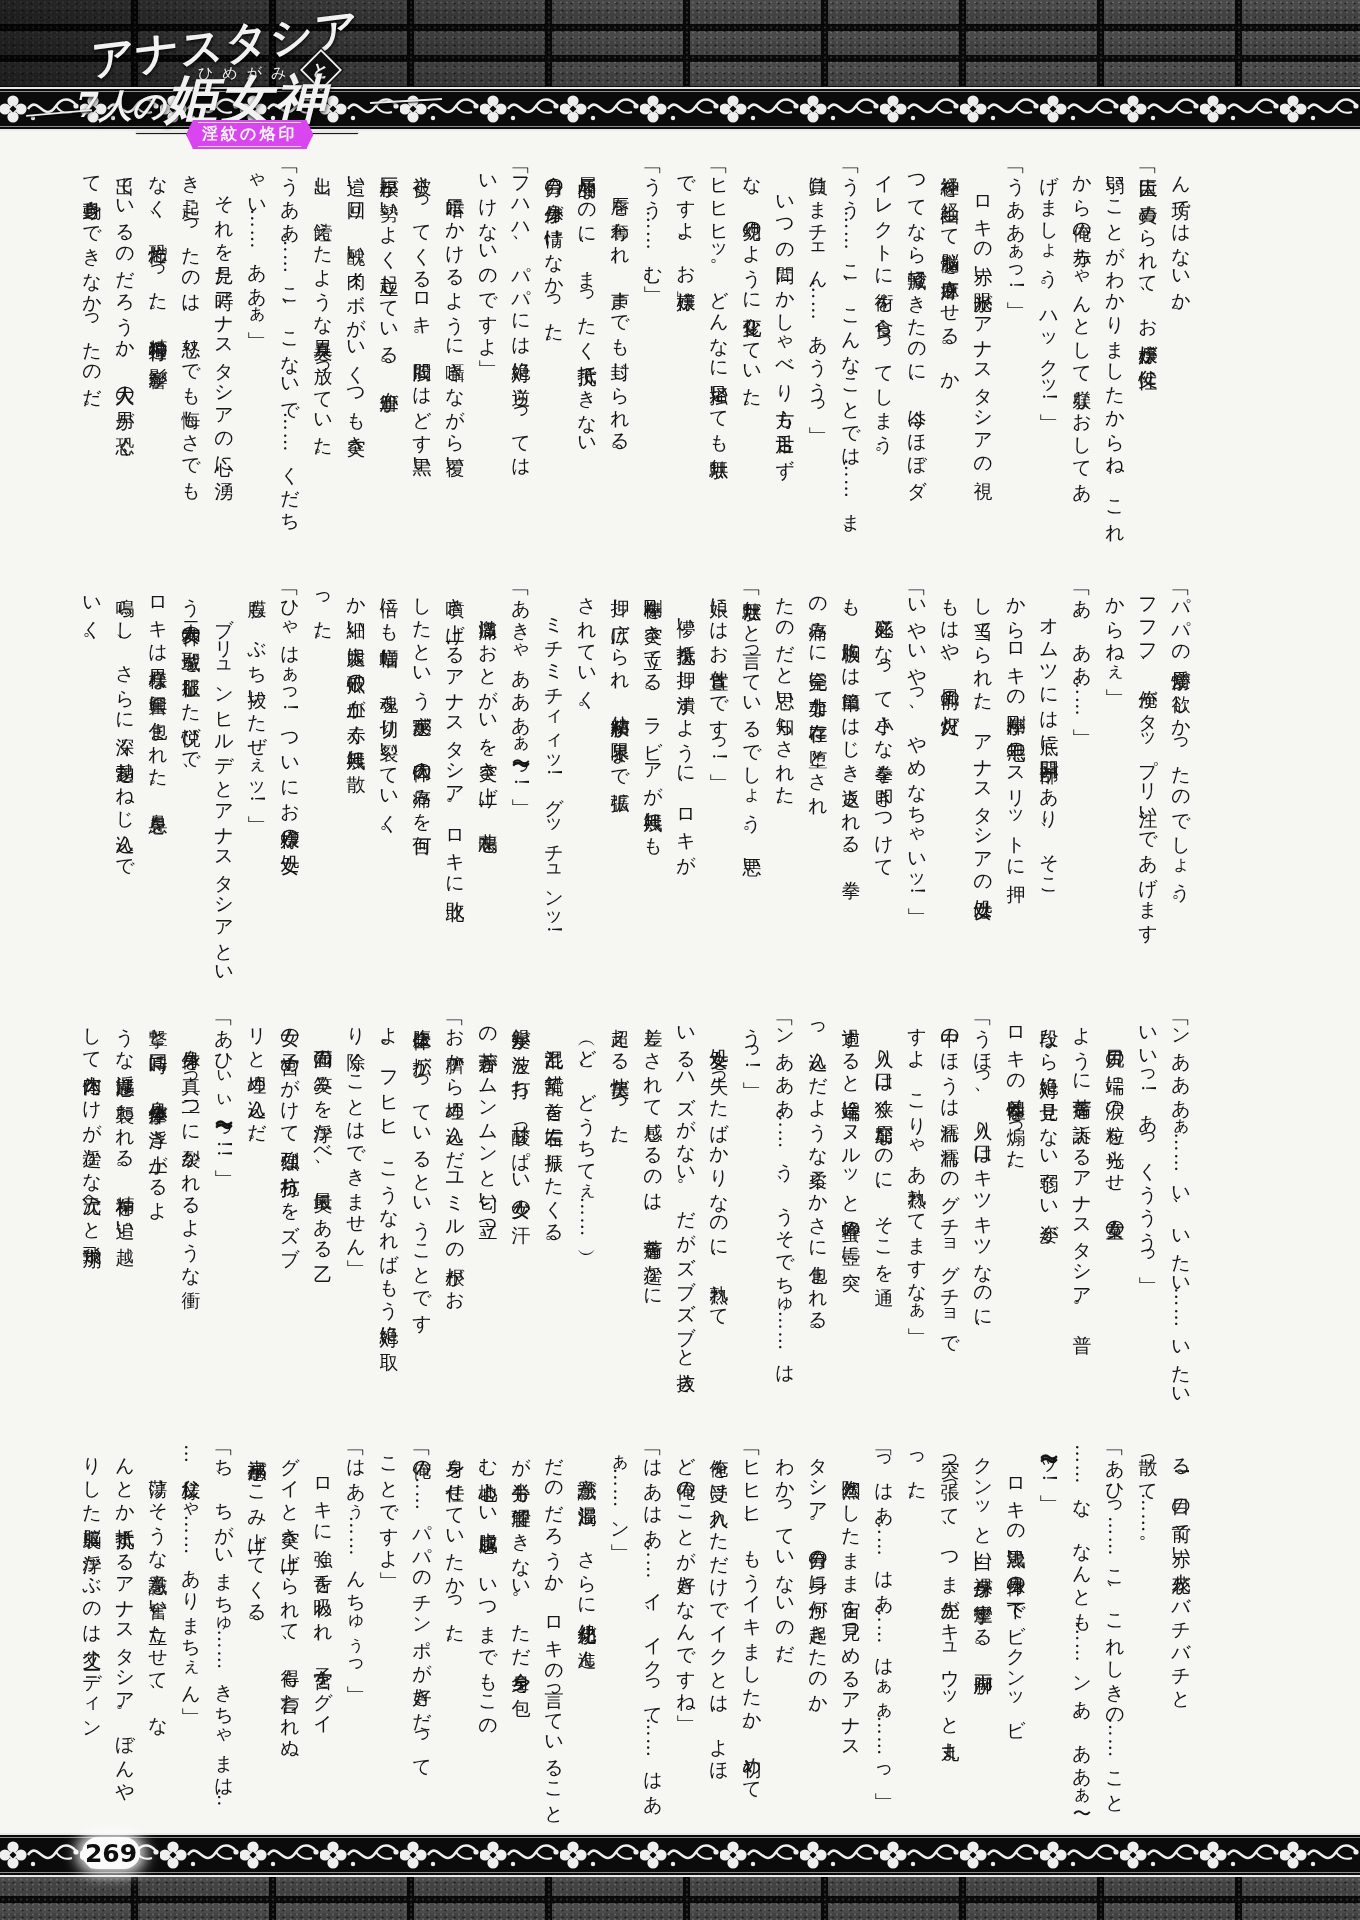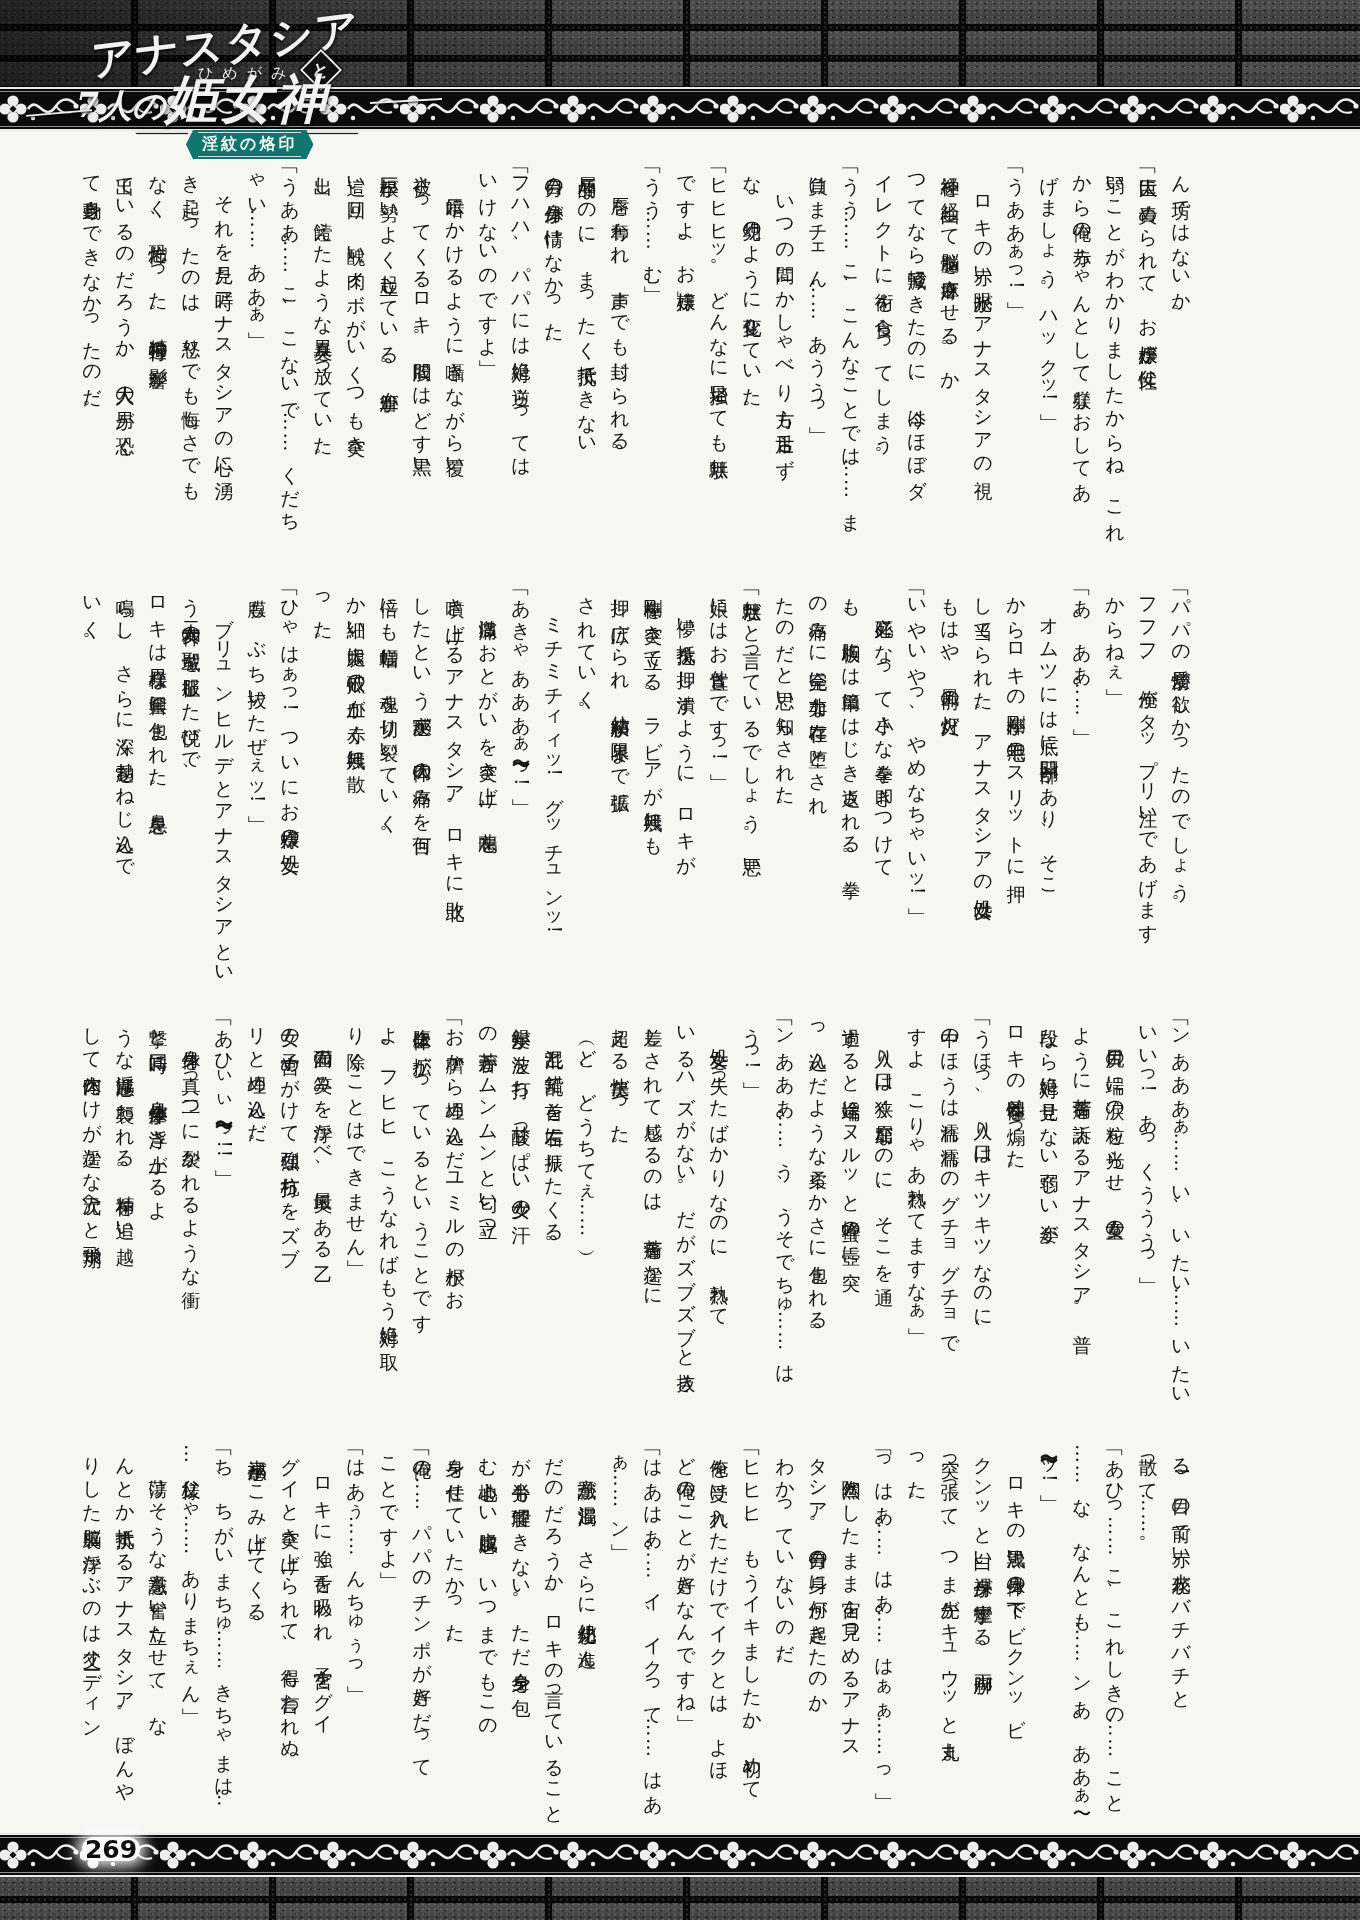--- a/index.html
+++ b/index.html
@@ -33,21 +33,21 @@
                 inset 0 3px 0 rgba(255,255,255,0.55), inset 0 -3px 0 rgba(255,255,255,0.55);
     overflow:hidden; z-index:1;
   }
   .ornament.top { top:87px; }
   .ornament.bottom { top:1833px; }
   .motifs { display:flex; width:100%; height:100%; align-items:center; }
   .motifs svg { flex:0 0 auto; }
 
   
   .page-num {
-    position:absolute; left:82px; top:1837px; width:58px; height:24px; z-index:3;
+    position:absolute; left:82px; top:1837px; width:58px; height:32px; z-index:3;
     background:#fbfbfb; border-radius:16px;
     display:flex; align-items:center; justify-content:center;
     font-family:"DejaVu Sans","Liberation Sans",sans-serif;
     font-size:25px; font-weight:bold; color:#0e0e0e;
     box-shadow:0 0 14px 6px rgba(255,255,255,0.85);
   }
 
   
   .logo { position:absolute; top:0; left:40px; width:430px; height:170px; z-index:2;
           color:#f2f2f2; pointer-events:none; }
@@ -73,21 +73,21 @@
     position:absolute; top:65px; left:36px; white-space:nowrap;
     text-shadow:0 2px 4px rgba(0,0,0,0.85);
     font-style:italic;
   }
   .logo-line2 .prefix { font-size:33px; font-weight:bold; }
   .logo-line2 .main { font-size:52px; font-weight:bold; letter-spacing:2px; }
   .logo-rule { position:absolute; height:2px; background:#ededed; box-shadow:0 1px 2px #000; }
   .rule-left  { top:112px; left:-14px; width:66px; transform:rotate(-5deg); }
   .rule-right { top:100px; left:330px; width:72px; transform:rotate(-3deg); }
   .logo-subtitle {
-    position:absolute; top:130px; left:146px; background:#0f766e; color:#f5f5f5;
+    position:absolute; top:120px; left:146px; background:#d946ef; color:#f5f5f5;
     padding:2px 12px; clip-path:polygon(7px 0,calc(100% - 7px) 0,100% 50%,calc(100% - 7px) 100%,7px 100%,0 50%);
     box-shadow:0 2px 4px rgba(0,0,0,0.6);
   }
   .logo-subtitle .sub-inner {
     display:block; border-top:1px solid #dcdcdc; border-bottom:1px solid #dcdcdc;
     padding:1px 4px; font-size:16px; letter-spacing:3px; font-weight:bold; white-space:nowrap;
   }
   .sub-wing { position:absolute; height:2px; background:#e6e6e6; box-shadow:0 1px 1px #000; }
   .wing-l { top:131px; left:96px; width:52px; }
   .wing-r { top:131px; left:262px; width:56px; }

